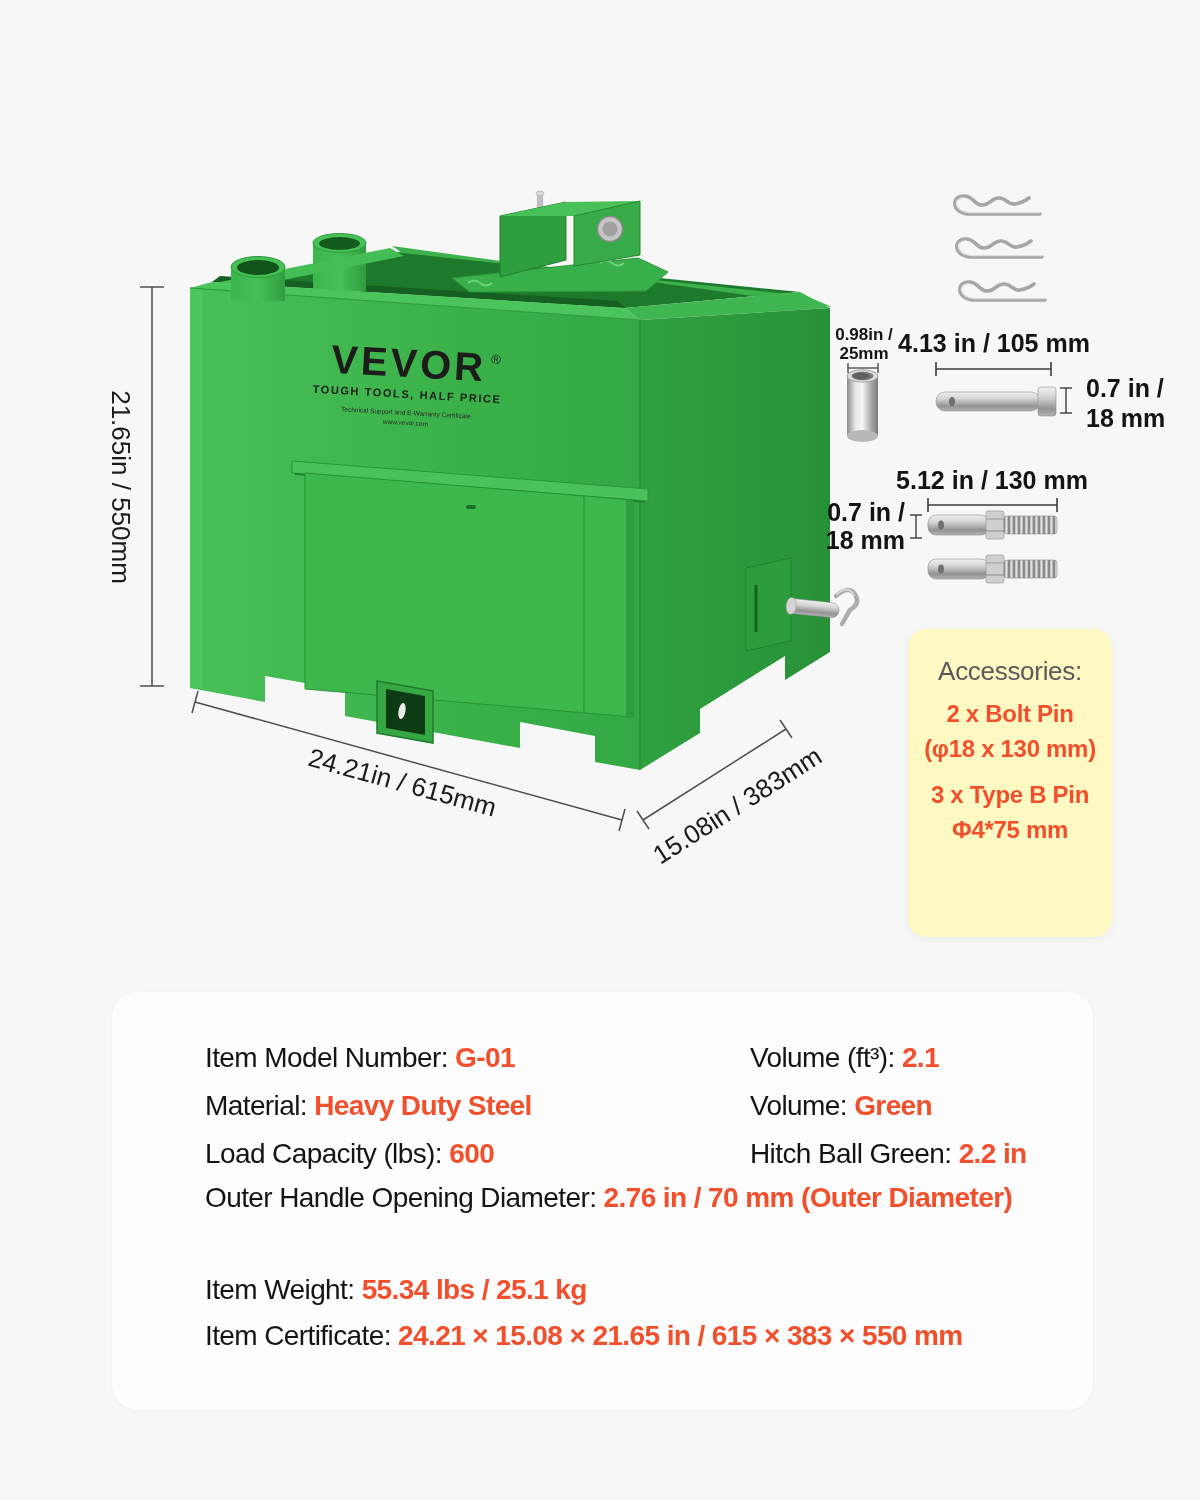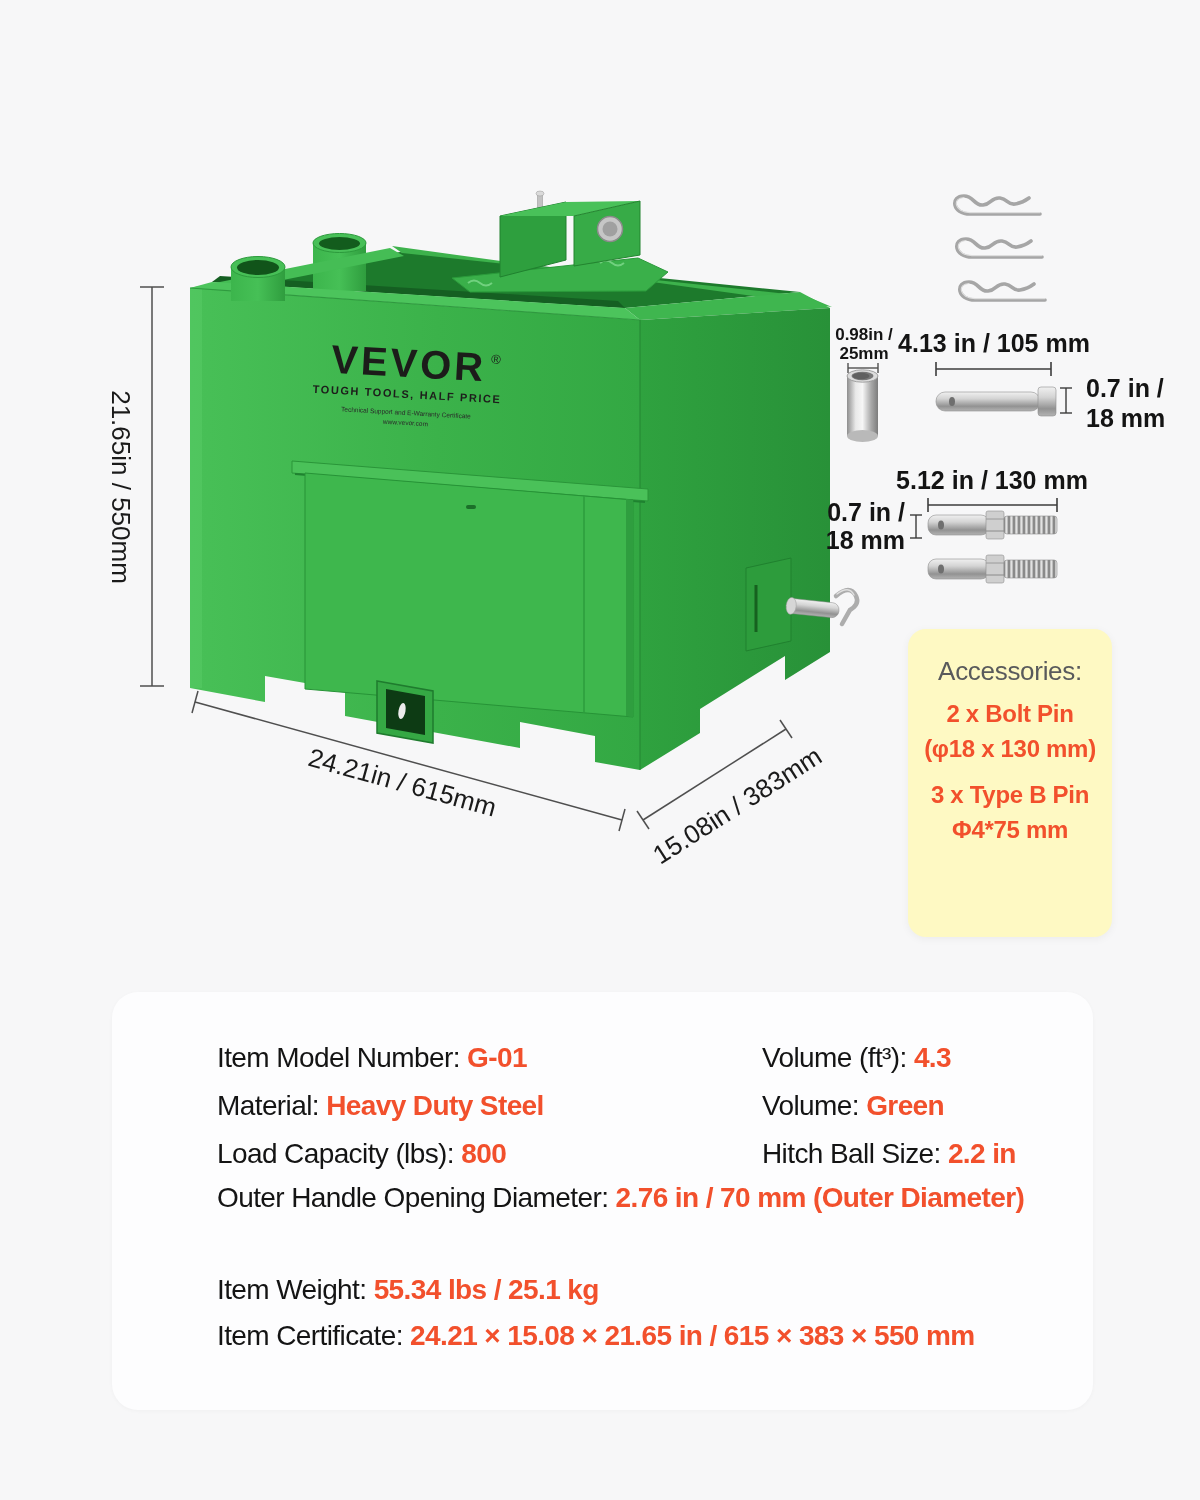--- a/index.html
+++ b/index.html
@@ -9,21 +9,21 @@
   svg text{font-family:"Liberation Sans",sans-serif;}
   .dim-text{font-size:26px;font-weight:500;fill:#1a1a1a;}
   .hw-text{font-size:25px;font-weight:600;fill:#141414;}
   .bush-text{font-size:17px;font-weight:700;fill:#141414;}
   .acc-card{position:absolute;left:908px;top:629px;width:204px;height:308px;background:#fef9c3;
             border-radius:18px;box-shadow:0 2px 8px rgba(0,0,0,0.05);text-align:center;box-sizing:border-box;padding-top:27px;}
   .acc-title{font-size:26px;color:#595a5c;margin-bottom:9px;letter-spacing:-0.3px;}
   .acc-group{margin-bottom:11px;}
   .acc-line{font-size:24px;font-weight:700;color:#F2502C;line-height:35px;letter-spacing:-0.3px;text-align:center;}
   .spec-panel{position:absolute;left:112px;top:992px;width:981px;height:418px;background:#fdfdfe;border-radius:26px;box-shadow:0 1px 4px rgba(0,0,0,0.03);}
-  .spec-row{position:absolute;font-size:28px;letter-spacing:-0.6px;color:#141414;white-space:nowrap;margin-left:12px;}
+  .spec-row{position:absolute;font-size:28px;letter-spacing:-0.6px;color:#141414;white-space:nowrap;}
   .spec-row .val{color:#F2502C;font-weight:700;}
   .col-l{left:93px;}
   .col-r{left:638px;}
 </style>
 </head>
 <body>
 
 <div class="page">
 
   <svg class="scene" viewBox="0 0 1200 985">
@@ -229,24 +229,24 @@
     </div>
     <div class="acc-group">
       <div class="acc-line">3 x Type B Pin</div>
       <div class="acc-line">Φ4*75 mm</div>
     </div>
   </div>
 
   <div class="spec-panel">
     <div class="spec-row col-l" style="top:50px"><span>Item Model Number: </span><span class="val">G-01</span></div>
     <div class="spec-row col-l" style="top:98px"><span>Material: </span><span class="val">Heavy Duty Steel</span></div>
-    <div class="spec-row col-l" style="top:146px"><span>Load Capacity (lbs): </span><span class="val">800</span></div>
-
-    <div class="spec-row col-r" style="top:50px"><span>Volume (ft³): </span><span class="val">4.3</span></div>
+    <div class="spec-row col-l" style="top:146px"><span>Load Capacity (lbs): </span><span class="val">600</span></div>
+
+    <div class="spec-row col-r" style="top:50px"><span>Volume (ft³): </span><span class="val">2.1</span></div>
     <div class="spec-row col-r" style="top:98px"><span>Volume: </span><span class="val">Green</span></div>
-    <div class="spec-row col-r" style="top:146px"><span>Hitch Ball Size: </span><span class="val">2.2 in</span></div>
+    <div class="spec-row col-r" style="top:146px"><span>Hitch Ball Green: </span><span class="val">2.2 in</span></div>
 
     <div class="spec-row col-l" style="top:190px"><span>Outer Handle Opening Diameter: </span><span class="val">2.76 in / 70 mm (Outer Diameter)</span></div>
     <div class="spec-row col-l" style="top:282px"><span>Item Weight: </span><span class="val">55.34 lbs / 25.1 kg</span></div>
     <div class="spec-row col-l" style="top:328px"><span>Item Certificate: </span><span class="val">24.21 × 15.08 × 21.65 in / 615 × 383 × 550 mm</span></div>
   </div>
 
 </div>
 
 </body></html>

